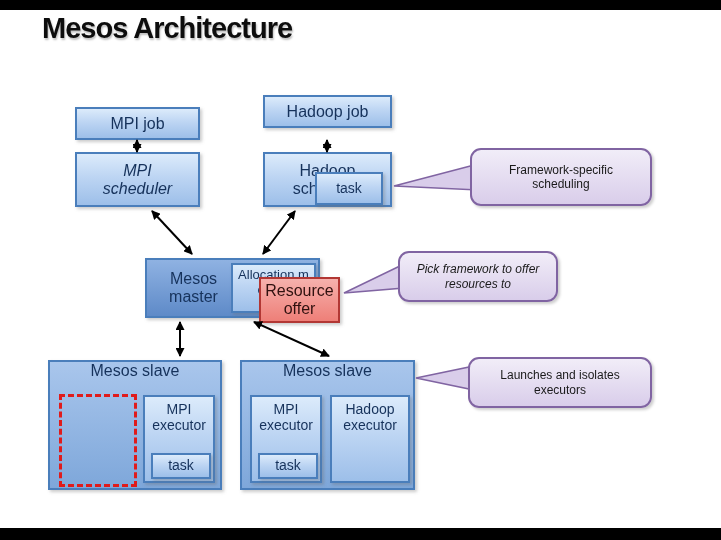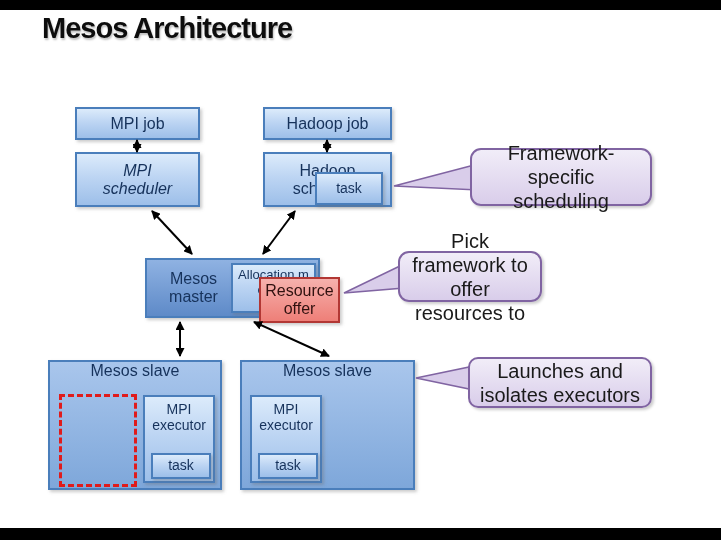--- a/index.html
+++ b/index.html
@@ -52,21 +52,21 @@
   .dashed {
     position:absolute; box-sizing:border-box;
     border:3px dashed #e01b1b; background:transparent; z-index:2;
   }
 
   .callout {
     position:absolute; box-sizing:border-box;
     display:flex; align-items:center; justify-content:center; text-align:center;
     background:linear-gradient(180deg,#f1edf8 0%, #d9cdea 100%);
     border:2px solid #8064a2; border-radius:11px;
-    color:#1a1a1a; font-size:20px; line-height:1.2;
+    color:#1a1a1a; font-size:12px; line-height:1.2;
     box-shadow:2px 2px 3px rgba(0,0,0,0.2);
     z-index:5; padding:4px 8px;
   }
 
   svg.arrows { position:absolute; left:0; top:0; z-index:4; pointer-events:none; }
 </style>
 </head>
 <body>
 
 <div>
@@ -94,21 +94,21 @@
     <line x1="327" y1="140" x2="327" y2="152" stroke="#000" stroke-width="2" marker-start="url(#mS)" marker-end="url(#mE)"></line>
     <line x1="152" y1="211" x2="192" y2="254" stroke="#000" stroke-width="2" marker-start="url(#mS)" marker-end="url(#mE)"></line>
     <line x1="295" y1="211" x2="263" y2="254" stroke="#000" stroke-width="2" marker-start="url(#mS)" marker-end="url(#mE)"></line>
     <line x1="180" y1="322" x2="180" y2="356" stroke="#000" stroke-width="2" marker-start="url(#mS)" marker-end="url(#mE)"></line>
     <line x1="254" y1="322" x2="329" y2="356" stroke="#000" stroke-width="2" marker-start="url(#mS)" marker-end="url(#mE)"></line>
   </svg>
 
   <div class="box" style="left:75px; top:107px; width:125px; height:33px;">
     <span>MPI job</span>
   </div>
-  <div class="box" style="left:263px; top:107px; width:129px; height:33px;">
+  <div class="box" style="left:263px; top:95px; width:129px; height:33px;">
     <span>Hadoop job</span>
   </div>
 
   <div class="box" style="left:75px; top:152px; width:125px; height:55px;font-style:italic;">
     <span style="max-width:85px;">MPI scheduler</span>
   </div>
   <div class="box" style="left:263px; top:152px; width:129px; height:55px;">
     <span style="max-width:80px;">Hadoop scheduler</span>
   </div>
   <div class="box task-top" style="left:315px; top:172px; width:68px; height:33px;">
@@ -137,25 +137,28 @@
   </div>
 
   <div class="box slave" style="left:240px; top:360px; width:175px; height:130px;">
     <span>Mesos slave</span>
     <div class="box executor" style="left:8px; top:33px; width:72px; height:88px;">
       <span>MPI executor</span>
       <div class="box task" style="left:6px; top:56px; width:60px; height:26px;">
         <span>task</span>
       </div>
     </div>
+    <div class="box executor" style="left:88px; top:33px; width:80px; height:88px;">
+      <span>Hadoop executor</span>
+    </div>
   </div>
 
   <div class="callout" style="left:470px; top:148px; width:182px; height:58px;">
     <span>Framework-specific scheduling</span>
   </div>
-  <div class="callout" style="left:398px; top:251px; width:144px; height:51px;">
+  <div class="callout" style="left:398px; top:251px; width:160px; height:51px;font-style:italic;">
     <span>Pick framework to offer resources to</span>
   </div>
-  <div class="callout" style="left:468px; top:357px; width:184px; height:51px;border-radius:10px;">
+  <div class="callout" style="left:468px; top:357px; width:184px; height:51px;">
     <span>Launches and isolates executors</span>
   </div>
 
 </div>
 
 </body></html>

